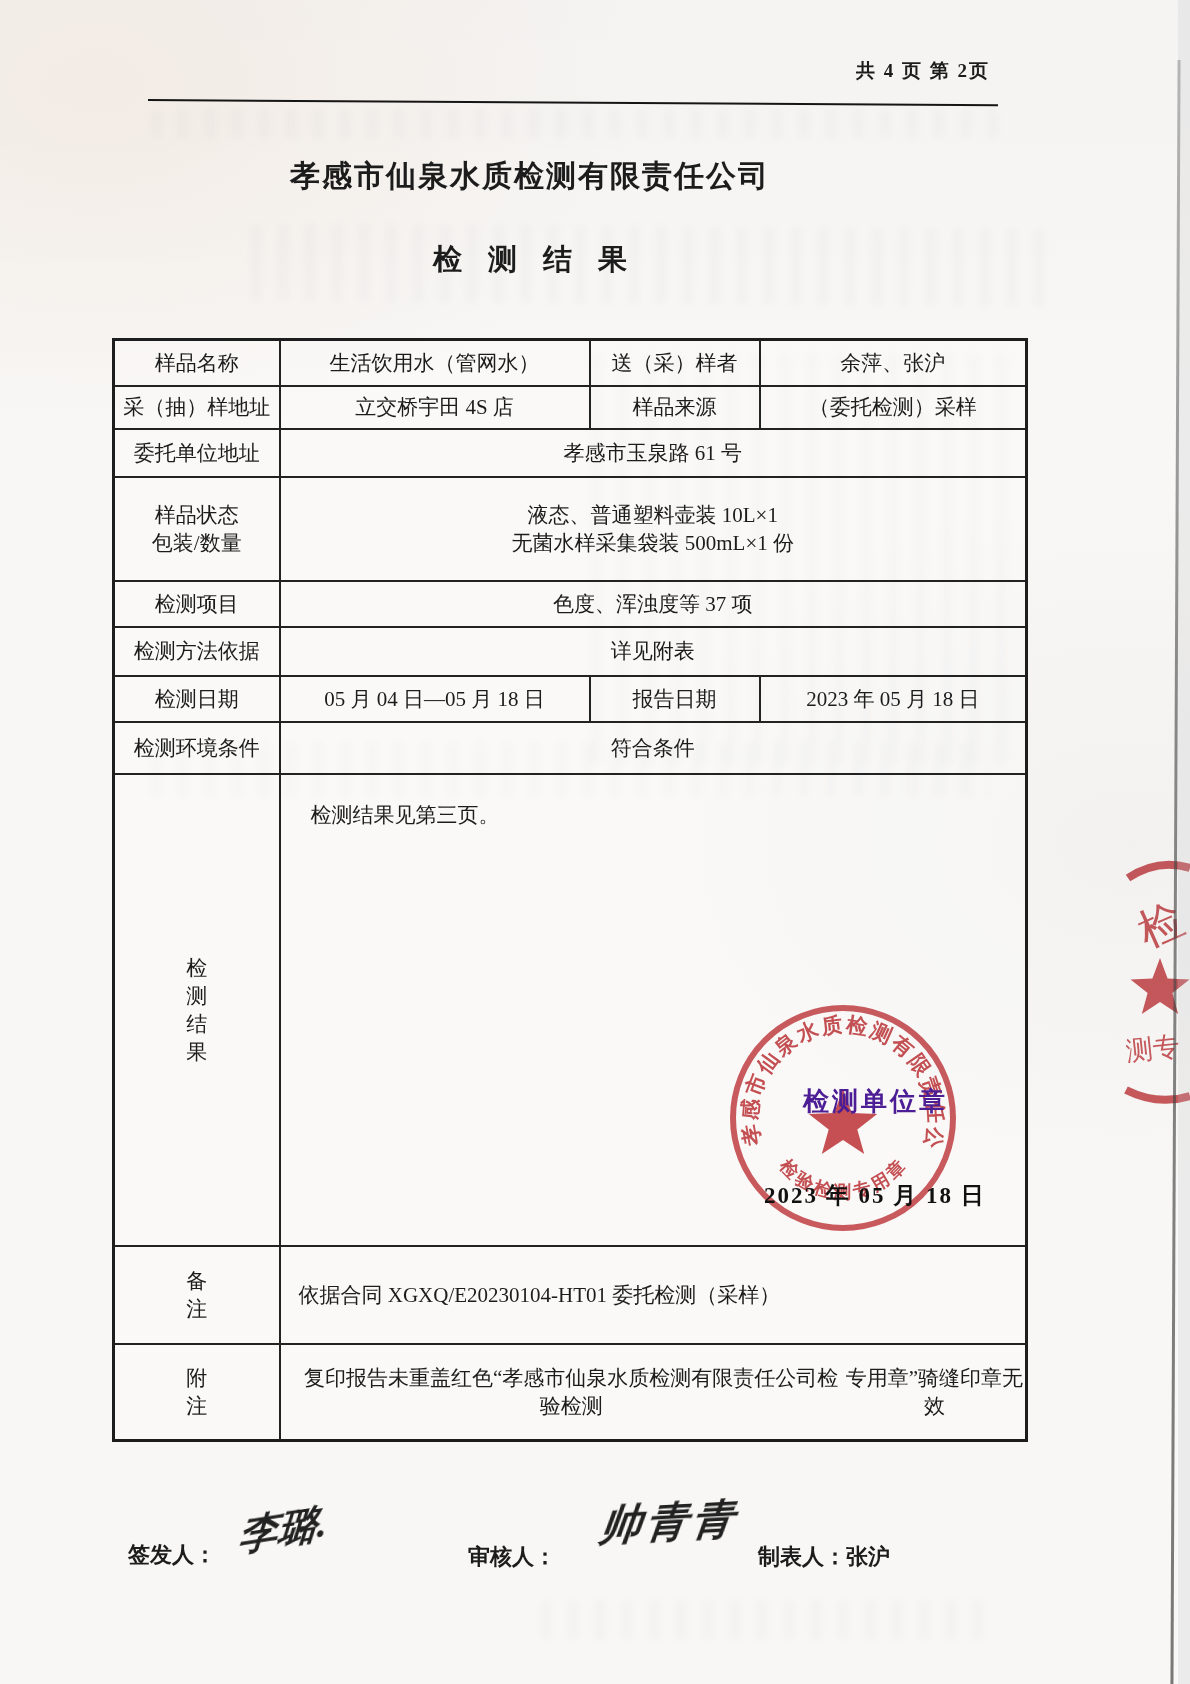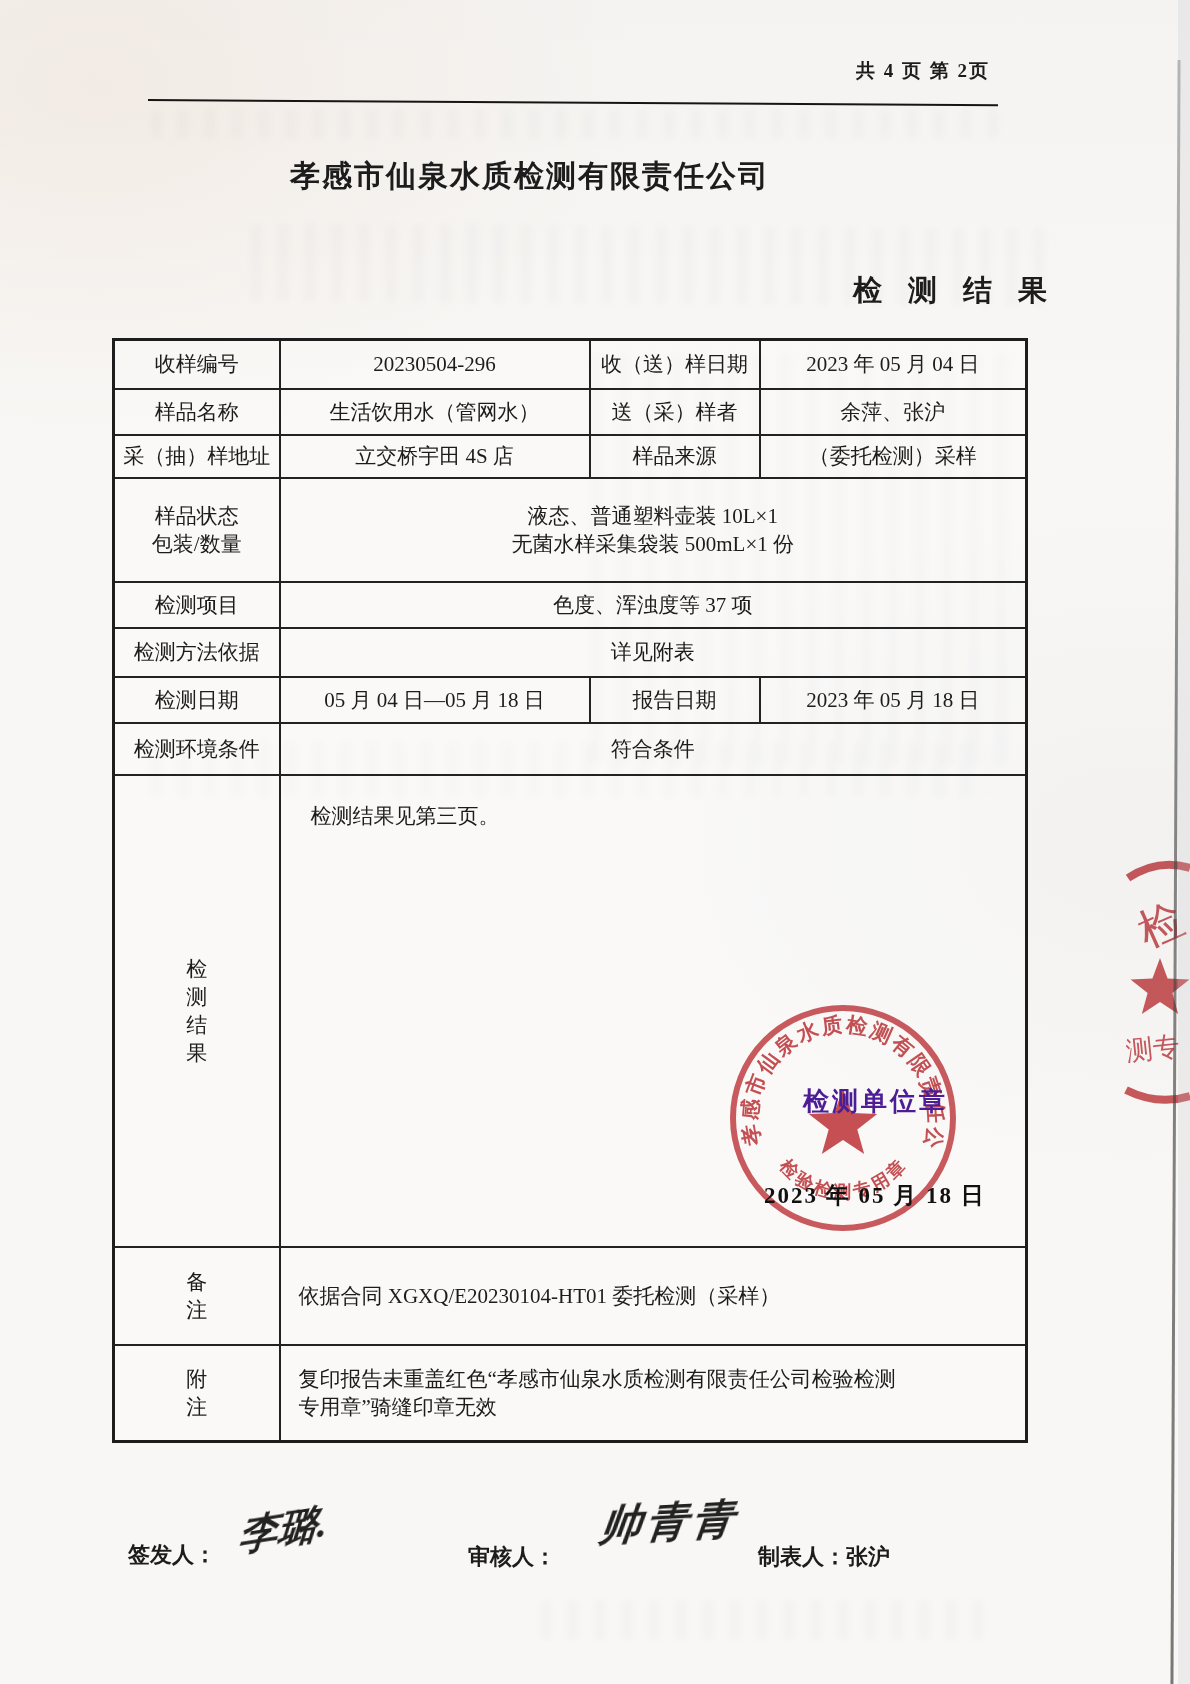--- a/index.html
+++ b/index.html
@@ -11,31 +11,31 @@
       radial-gradient(700px 500px at 95% 50%, rgba(210,210,214,.15), rgba(0,0,0,0) 70%),
       linear-gradient(180deg, rgba(0,0,0,.015), rgba(0,0,0,0) 25%);
     font-family:"Liberation Serif","DejaVu Serif",serif;
     color:#1c1c1c;
   }
   .abs{position:absolute;}
   
   .page-num{left:790px;top:58px;width:200px;text-align:right;font-size:19px;font-weight:700;letter-spacing:2px;}
   .header-rule{left:148px;top:99px;width:850px;height:2px;background:#151515;transform:rotate(.35deg);transform-origin:left center;}
   .company-title{left:0;top:156px;width:1060px;text-align:center;font-size:30px;font-weight:700;letter-spacing:2px;}
-  .report-title{left:13px;top:240px;width:1060px;text-align:right;font-size:29px;font-weight:700;letter-spacing:26px;margin-top:31px;}
+  .report-title{left:13px;top:240px;width:1060px;text-align:center;font-size:29px;font-weight:700;letter-spacing:26px;}
   
   .ghost{
     background:repeating-linear-gradient(90deg, rgba(110,116,128,.20) 0 12px, rgba(0,0,0,0) 12px 27px);
     filter:blur(3px);opacity:.16;border-radius:6px;pointer-events:none;
   }
   
   table.result{border-collapse:collapse;table-layout:fixed;width:913px;border:3px solid #1d1d1d;background:rgba(255,255,255,.25);}
   table.result td{border:2.4px solid #222;text-align:center;vertical-align:middle;font-size:21px;padding:0;overflow:hidden;}
   .twoline{display:flex;flex-direction:column;justify-content:center;height:100%;}
-  .twoline-left{display:flex;flex-direction:column;justify-content:space-around;height:100%;align-items:flex-start;padding-left:18px;text-align:right;}
+  .twoline-left{display:flex;justify-content:space-around;height:100%;align-items:flex-start;padding-left:18px;text-align:center;}
   .vlabel{display:flex;flex-direction:column;justify-content:space-around;align-items:center;height:100%;}
   .result-cell{vertical-align:top !important;text-align:left !important;}
   .result-cell .inner{padding:26px 10px 0 30px;}
   .left-cell{text-align:left !important;padding-left:18px !important;}
   
   .seal{left:723px;top:998px;width:240px;height:240px;mix-blend-mode:multiply;}
   .seal-unit-label{left:803px;top:1084px;font-size:26px;letter-spacing:3px;font-weight:600;color:#4c1d95;}
   .seal-date{left:764px;top:1180px;font-size:23px;letter-spacing:2px;font-weight:600;color:#111;}
   .edge-seal{left:1116px;top:850px;width:74px;height:264px;mix-blend-mode:multiply;}
   
@@ -63,37 +63,35 @@
 
 <div class="abs" style="left:112px;top:338px;">
 <table class="result">
   <colgroup>
         <col style="width:166px">
         <col style="width:310px">
         <col style="width:170px">
         <col style="width:267px">
       </colgroup>
   <tbody>
-        <tr style="height:49px">
-    <td>收样编号</td>
-    <td>20230504-296</td>
-    <td>收（送）样日期</td>
-    <td>2023 年 05 月 04 日</td>
-  </tr>
   <tr style="height:46px">
     <td>样品名称</td>
     <td>生活饮用水（管网水）</td>
     <td>送（采）样者</td>
     <td>余萍、张沪</td>
   </tr>
   <tr style="height:43px">
     <td>采（抽）样地址</td>
     <td>立交桥宇田 4S 店</td>
     <td>样品来源</td>
     <td>（委托检测）采样</td>
+  </tr>
+  <tr style="height:48px">
+    <td>委托单位地址</td>
+    <td colspan="3">孝感市玉泉路 61 号</td>
   </tr>
   <tr style="height:104px">
     <td>
       <div class="twoline">
         <span>样品状态</span>
         <span>包装/数量</span>
       </div>
     </td>
     <td colspan="3">
       <div class="twoline">

